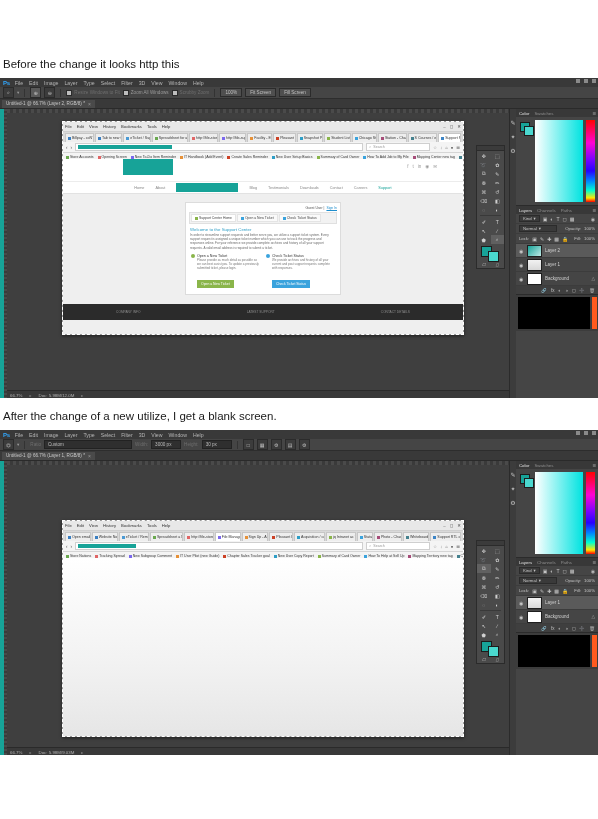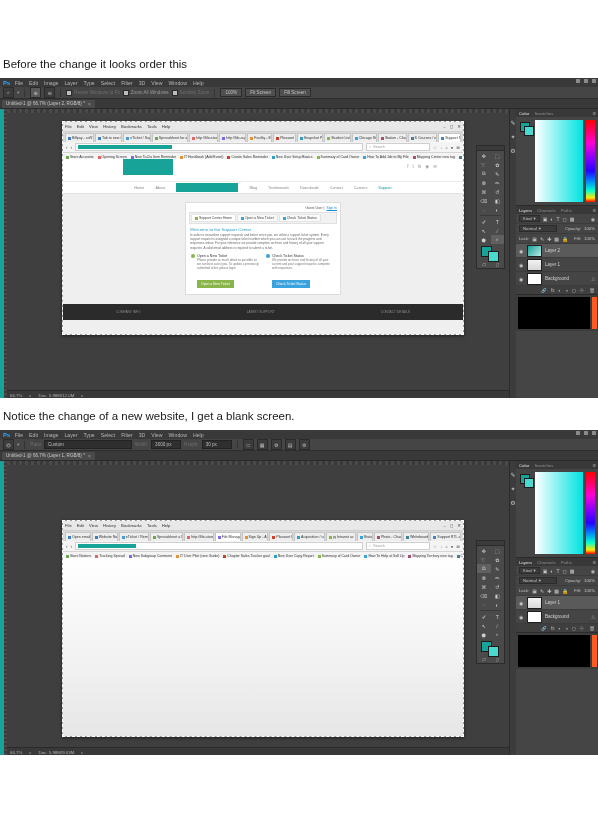--- a/index.html
+++ b/index.html
@@ -293,21 +293,21 @@
   .blank-content{position:absolute;left:0;right:0;top:37px;bottom:0;
     background:linear-gradient(to bottom,#ffffff 0%,#f3f3f3 55%,#e6e6e6 100%);}
 
   .sel-marquee{
     position:absolute;border:1px dashed #ffffff;pointer-events:none;
   }
 </style>
 </head>
 <body>
 
-<div class="caption" id="cap1">Before the change it looks order this</div>
+<div class="caption" id="cap1">Before the change it looks http this</div>
 
 <div class="ps-window" id="psw1">
 
   <div class="ps-menubar">
     <span class="ps-logo">Ps</span>
     <span class="ps-menu-item">File</span>
     <span class="ps-menu-item">Edit</span>
     <span class="ps-menu-item">Image</span>
     <span class="ps-menu-item">Layer</span>
     <span class="ps-menu-item">Type</span>
@@ -720,21 +720,21 @@
 
         <div class="blackpanel">
           <div class="inner"></div>
           <div class="strip"></div>
         </div>
       </div>
     </div>
   </div>
 </div>
 
-<div class="caption" id="cap2">Notice the change of a new website, I get a blank screen.</div>
+<div class="caption" id="cap2">After the change of a new utilize, I get a blank screen.</div>
 
 <div class="ps-window" id="psw2">
 
   <div class="ps-menubar">
     <span class="ps-logo">Ps</span>
     <span class="ps-menu-item">File</span>
     <span class="ps-menu-item">Edit</span>
     <span class="ps-menu-item">Image</span>
     <span class="ps-menu-item">Layer</span>
     <span class="ps-menu-item">Type</span>

